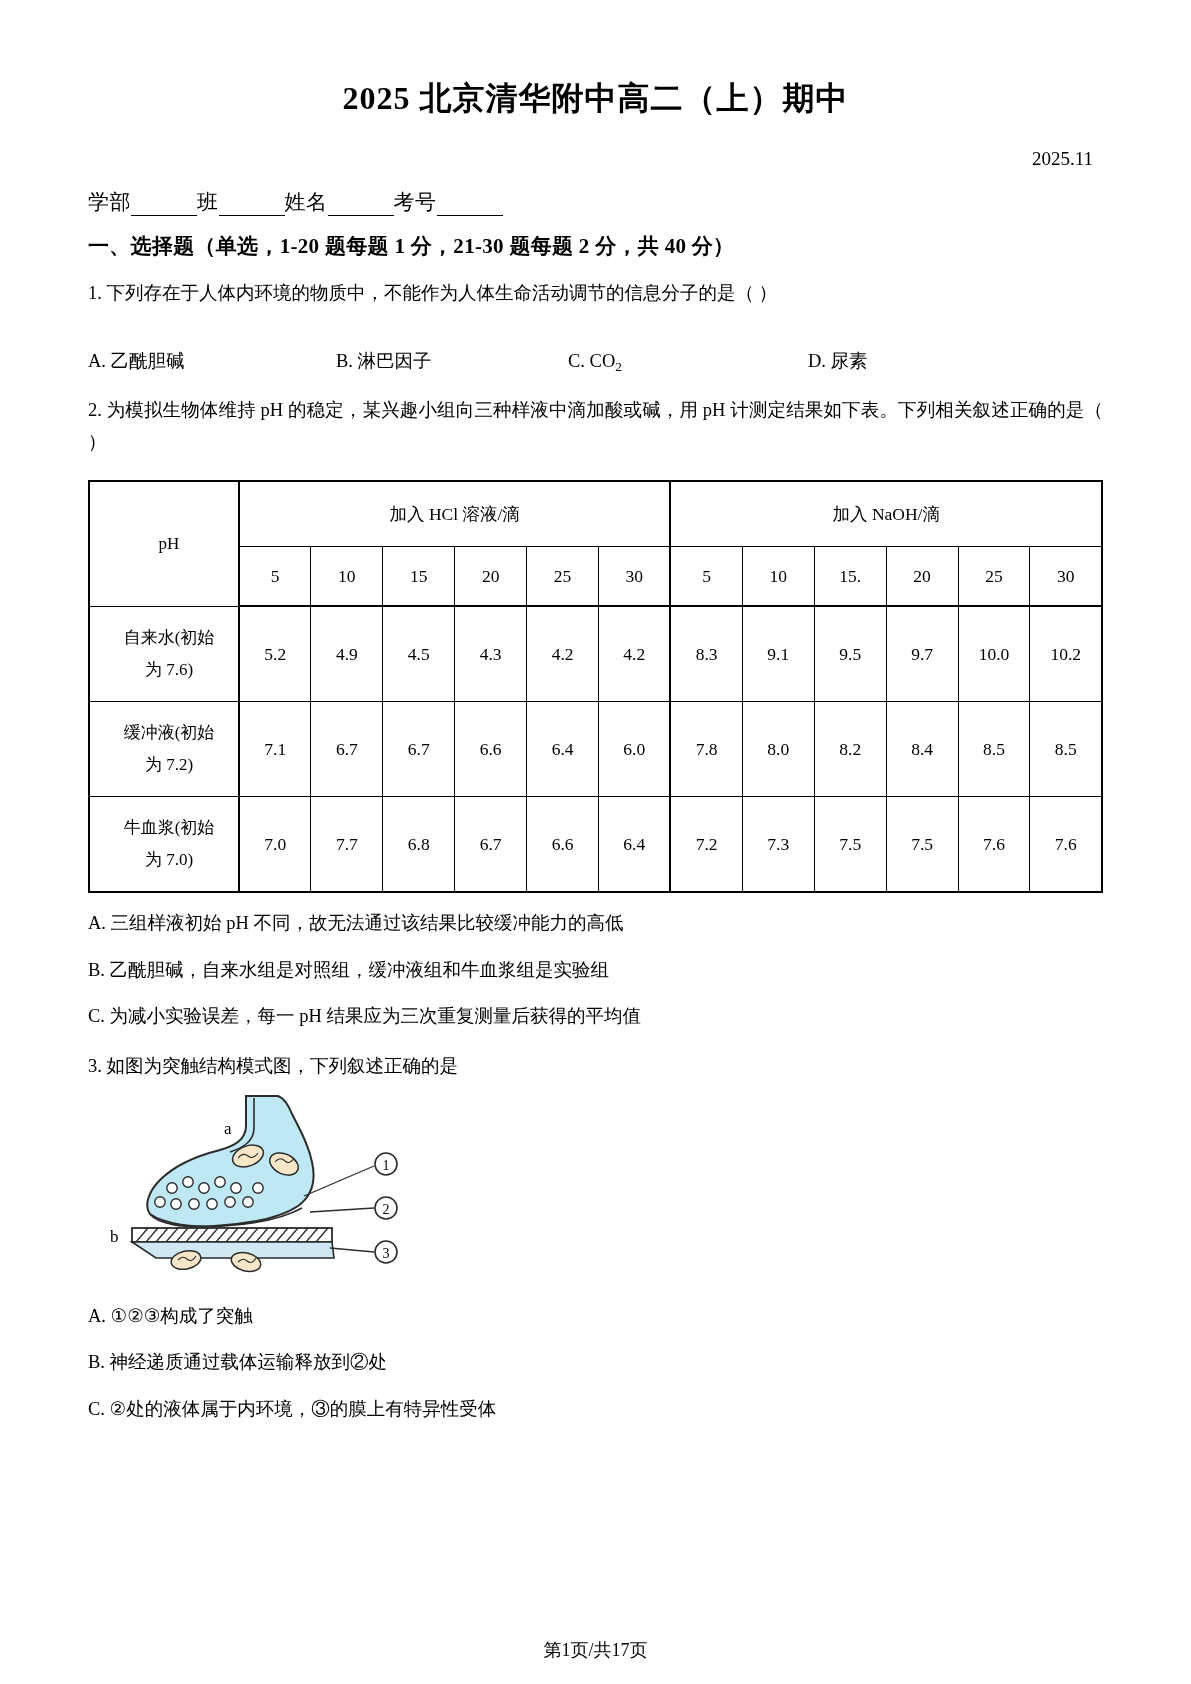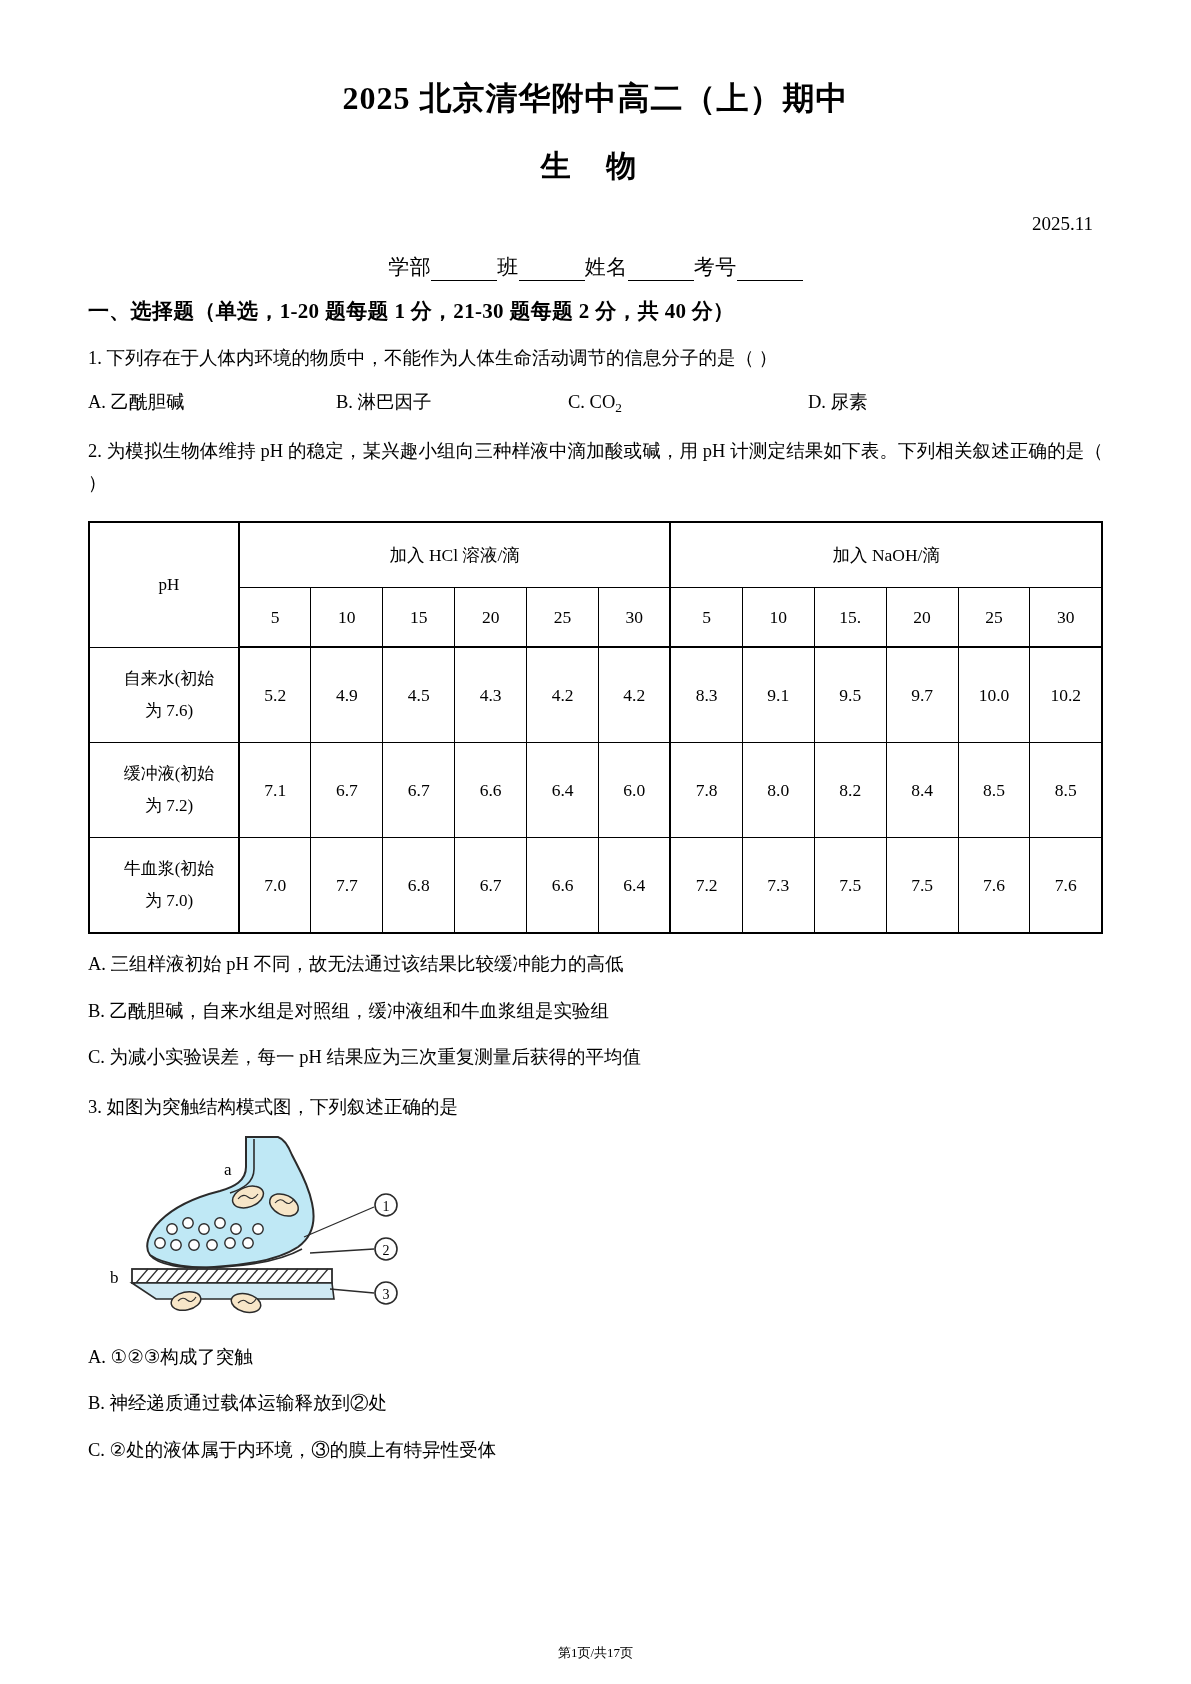--- a/index.html
+++ b/index.html
@@ -41,21 +41,21 @@
   }
   .doc-date {
     text-align: right;
     font-size: 19px;
     font-weight: normal;
     margin: 0;
     padding-top: 28px;
     padding-right: 10px;
   }
   .id-line {
-    text-align: center;
+    text-align: left;
     font-size: 21px;
     margin: 0;
     padding-top: 18px;
     letter-spacing: 0.5px;
   }
   .id-line .blank {
     display: inline-block;
     border-bottom: 1.5px solid #000;
     width: 66px;
     vertical-align: bottom;
@@ -76,20 +76,21 @@
     text-align: justify;
   }
   .opt-row {
     display: flex;
     font-size: 18.5px;
     padding-top: 14px;
     line-height: 1.6;
   }
   .opt-row .opt {
     flex: 0 0 auto;
+    margin-top: 24px;
   }
   .opt-inline {
     font-size: 18.5px;
     margin: 0;
     padding-top: 15px;
     line-height: 1.7;
   }
   .opt-a-w { width: 248px; }
   .opt-b-w { width: 232px; }
   .opt-c-w { width: 240px; }
@@ -134,31 +135,30 @@
   .fig-wrap {
     padding-top: 10px;
     padding-left: 10px;
   }
   .footer {
     position: absolute;
     left: 0;
     right: 0;
     bottom: 22px;
     text-align: center;
-    font-size: 13px;
+    font-size: 18px;
   }
   sub { font-size: 0.72em; vertical-align: baseline; position: relative; bottom: -0.28em; }
 </style>
 </head>
 <body>
 
 <div class="page">
 
   <h1 class="doc-title">2025 北京清华附中高二（上）期中</h1>
-  <h2 class="doc-subject">生    物</h2>
   <div class="doc-date">2025.11</div>
 
   <div class="id-line">
     <span>学部</span><span class="blank"></span><span>班</span><span class="blank"></span><span>姓名</span><span class="blank"></span><span>考号</span><span class="blank"></span>
   </div>
 
   <div class="section-head">一、选择题（单选，1-20 题每题 1 分，21-30 题每题 2 分，共 40 分）</div>
 
   <div class="q-stem">1. 下列存在于人体内环境的物质中，不能作为人体生命活动调节的信息分子的是（    ）</div>
   <div class="opt-row">

